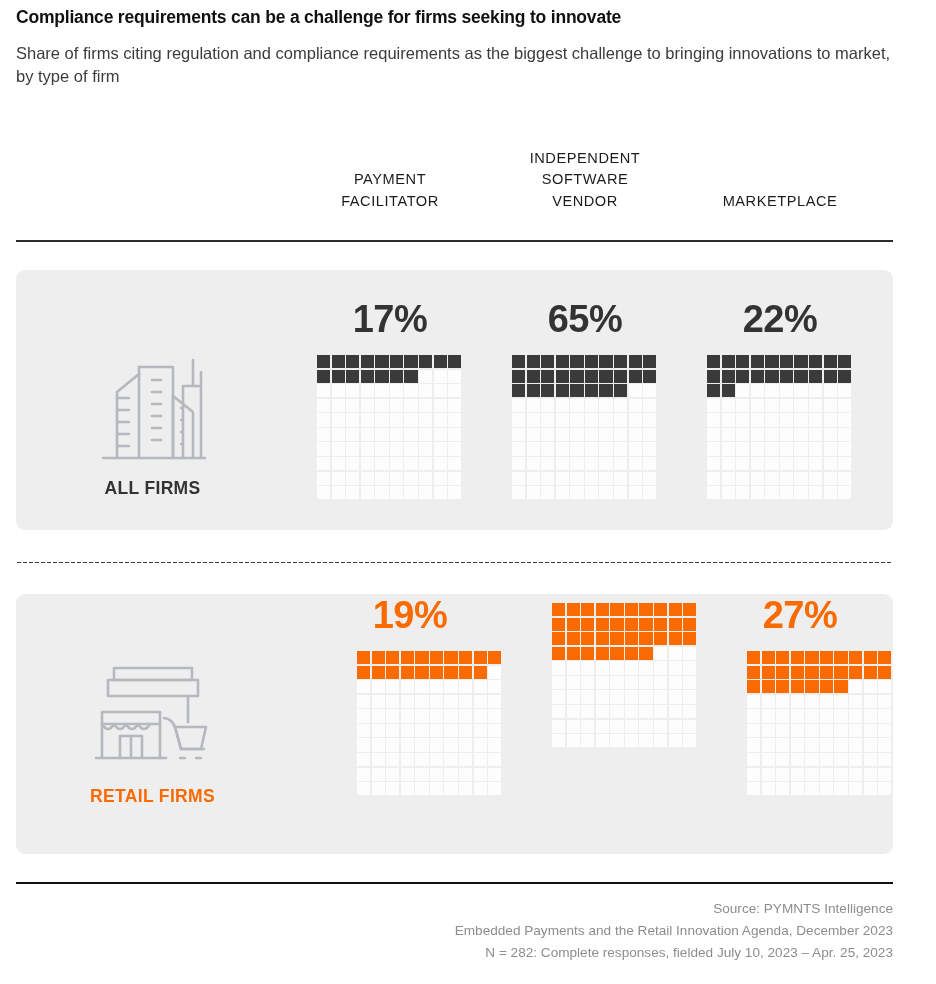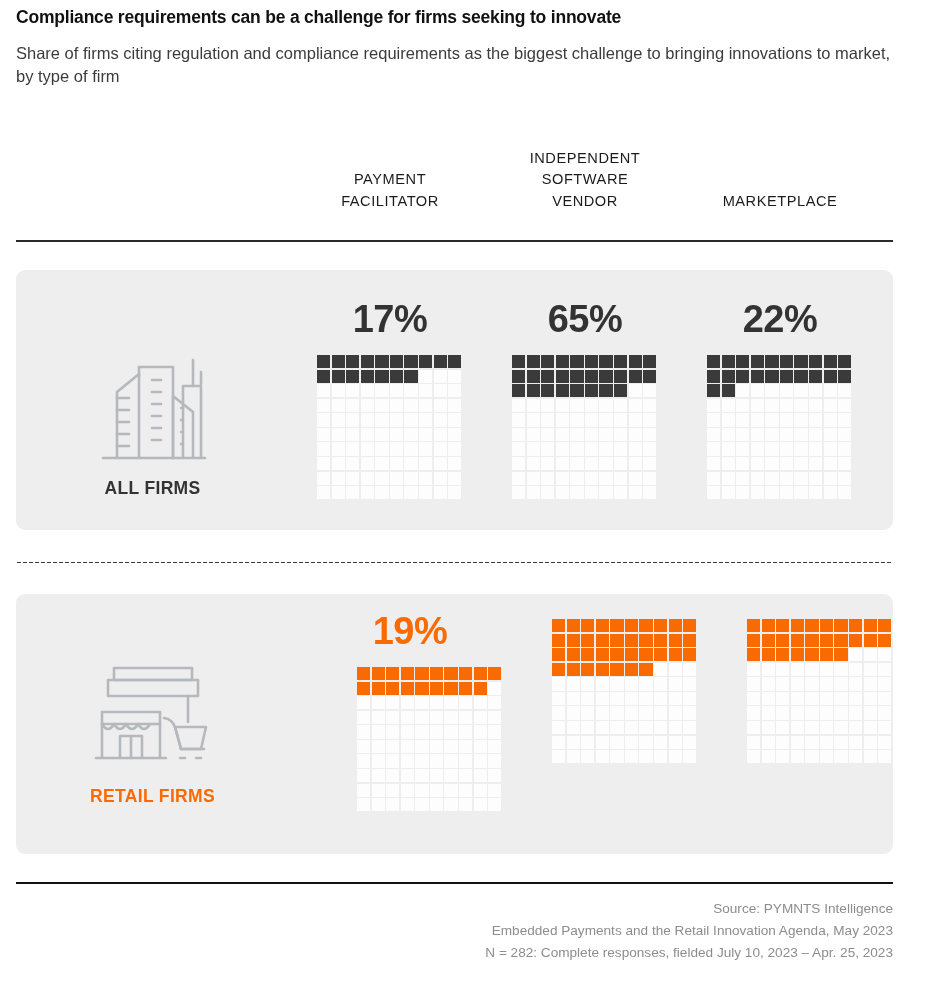--- a/index.html
+++ b/index.html
@@ -120,21 +120,21 @@
     letter-spacing: 0.35px;
     text-transform: uppercase;
   }
   .row-caption.dark   { color: #333333; }
   .row-caption.orange { color: #F96A00; }
 
   
   .waffle { position: absolute; width: 146px; }
 
   .waffle.r0 { top: 300px; }
-  .waffle.r1 { top: 612px; padding-left: 40px; }
+  .waffle.r1 { top: 596px; padding-left: 40px; }
   .waffle.c0 { left: 317px; }
   .waffle.c1 { left: 512px; }
   .waffle.c2 { left: 707px; }
 
   .pct {
     text-align: center;
     font-size: 38px;
     font-weight: bold;
     letter-spacing: -0.5px;
     line-height: 1;
@@ -757,20 +757,21 @@
         <div class="cell"></div>
         <div class="cell"></div>
         <div class="cell"></div>
         <div class="cell"></div>
         <div class="cell"></div>
         <div class="cell"></div>
       </div>
   </div>
 
   <div class="waffle r1 c2">
+    <div class="pct orange">27%</div>
     <div class="grid">
         <div class="cell on-orange"></div>
         <div class="cell on-orange"></div>
         <div class="cell on-orange"></div>
         <div class="cell on-orange"></div>
         <div class="cell on-orange"></div>
         <div class="cell on-orange"></div>
         <div class="cell on-orange"></div>
         <div class="cell on-orange"></div>
         <div class="cell on-orange"></div>
@@ -865,17 +866,17 @@
         <div class="cell"></div>
         <div class="cell"></div>
         <div class="cell"></div>
       </div>
   </div>
 
   <div class="rule-bottom"></div>
 
   <div class="footer">
     <div>Source: PYMNTS Intelligence</div>
-    <div>Embedded Payments and the Retail Innovation Agenda, May 2023</div>
+    <div>Embedded Payments and the Retail Innovation Agenda, December 2023</div>
     <div>N = 282: Complete responses, fielded July 10, 2023 – Apr. 25, 2023</div>
   </div>
 
 </div>
 
 </body></html>

